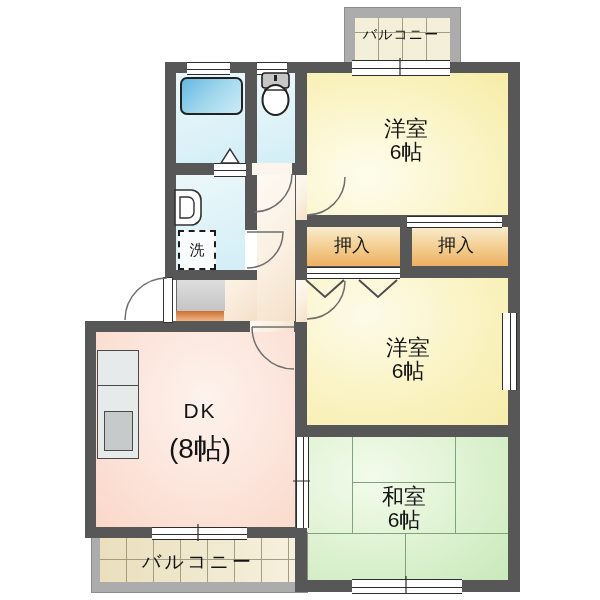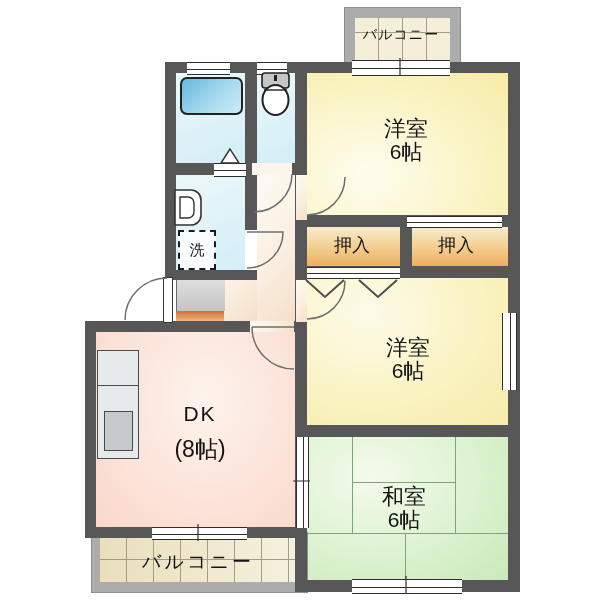--- a/index.html
+++ b/index.html
@@ -161,20 +161,20 @@
   <div class="label" style="left:408px;top:359px;font-size:22px;">
     <div>洋室</div>
     <div style="font-size:21px;">6帖</div>
   </div>
   <div class="label" style="left:404px;top:508px;font-size:22px;">
     <div>和室</div>
     <div style="font-size:21px;">6帖</div>
   </div>
   <div class="label" style="left:200px;top:432px;font-size:21px;letter-spacing:2px;">
     <div>DK</div>
-    <div style="font-size:23px;letter-spacing:0;margin-top:11px;">(8帖)</div>
+    <div style="font-size:28px;letter-spacing:0;margin-top:11px;">(8帖)</div>
   </div>
   <div class="label" style="left:352px;top:246px;font-size:18px;">押入</div>
   <div class="label" style="left:456px;top:246px;font-size:18px;">押入</div>
   <div class="label" style="left:401px;top:35px;font-size:14px;letter-spacing:1px;">バルコニー</div>
   <div class="label" style="left:198px;top:562px;font-size:19px;letter-spacing:3px;">バルコニー</div>
 
 </div>
 
 </body></html>

